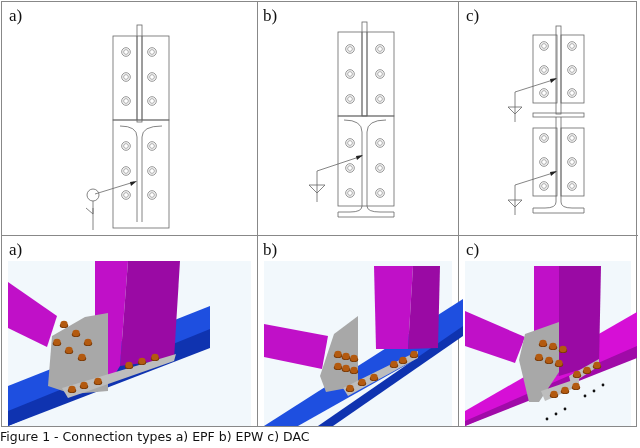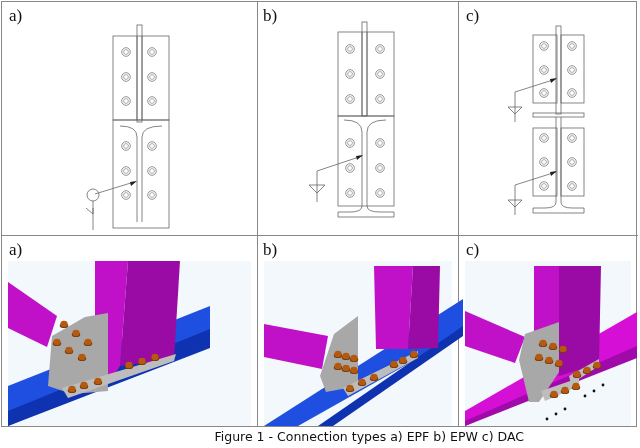--- a/index.html
+++ b/index.html
@@ -3,21 +3,21 @@
 <meta charset="utf-8">
 <style>
   html, body { margin:0; padding:0; background:#ffffff; }
   body { width:640px; height:448px; position:relative; overflow:hidden; font-family:"Liberation Serif", serif; }
   .frame { position:absolute; left:1px; top:1px; width:636px; height:426px; border:1px solid #888; box-sizing:border-box; }
   .vline { position:absolute; top:1px; width:1px; height:426px; background:#888; }
   .hline { position:absolute; left:1px; width:637px; height:1px; background:#888; }
   .cell { position:absolute; }
   .label { position:absolute; font-family:"Liberation Serif", serif; font-size:17px; color:#111; line-height:1; }
   svg { position:absolute; left:0; top:0; overflow:visible; }
-  .caption { position:absolute; left:0; top:429px; width:524px; text-align:right; font-family:"DejaVu Sans", sans-serif; font-size:12.5px; color:#111; }
+  .caption { position:absolute; left:0; top:429px; width:524px; text-align:left; font-family:"DejaVu Sans", sans-serif; font-size:12.5px; color:#111; }
 </style>
 </head>
 <body>
 
 <div class="frame"></div>
 <div class="vline" style="left:257px"></div>
 <div class="vline" style="left:458px"></div>
 <div class="hline" style="top:235px"></div>
 
 <div class="cell" style="left:2px;top:2px;width:255px;height:233px">

